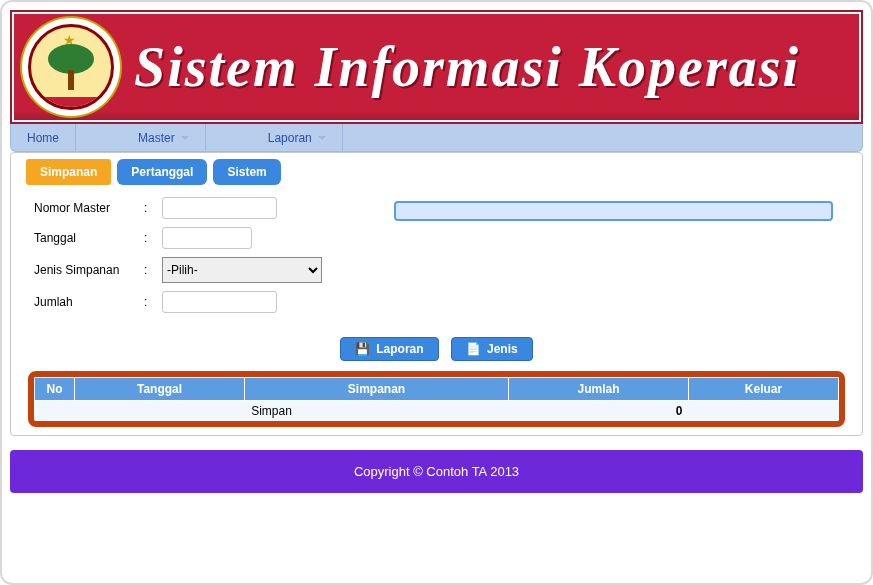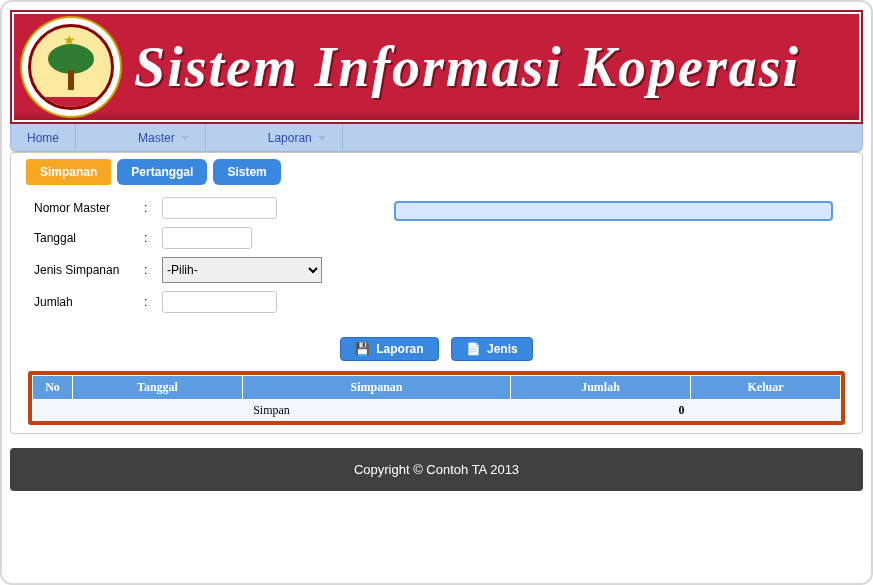--- a/index.html
+++ b/index.html
@@ -104,38 +104,37 @@
 .btn-row { text-align: center; margin: 8px 0 10px; }
 .btn {
   display: inline-flex; align-items: center; gap: 6px;
   background: #3a87e0; color: #fff; border: 1px solid #2a6abf;
   border-radius: 4px; padding: 4px 14px; font-size: 12px; font-weight: bold;
   cursor: pointer; margin: 0 4px;
 }
 .btn .icon { font-size: 12px; }
 
 .grid {
-  border: 4px solid #c2410c; border-radius: 3px; overflow: hidden;
+  border: 6px solid #c2410c; border-radius: 8px; overflow: hidden;
   margin: 0 2px;
-  font-family: Liberation Serif, serif;
 }
 .grid table { width: 100%; border-collapse: collapse; }
 .grid th {
   background: #5b9de0; color: #fff; font-size: 12px; font-weight: bold;
   padding: 4px 6px; border: 1px solid #fff;
 }
 .grid td {
   font-size: 12px; padding: 3px 6px; border-top: 1px solid #cfe1f7;
   background: #f2f7fd;
 }
 .grid .total-row td { text-align: center; }
 .grid .total-row td.num { text-align: right; font-weight: bold; }
 
 .footer {
-  margin-top: 14px; background: #404040; color: #fff; text-align: center;
+  margin-top: 14px; background: #6d28d9; color: #fff; text-align: center;
   padding: 14px 0; border-radius: 4px; font-size: 13px;
 }
 </style>
 </head>
 <body>
 
 <div class="window">
 
   <div class="header-banner">
     <div class="logo">

